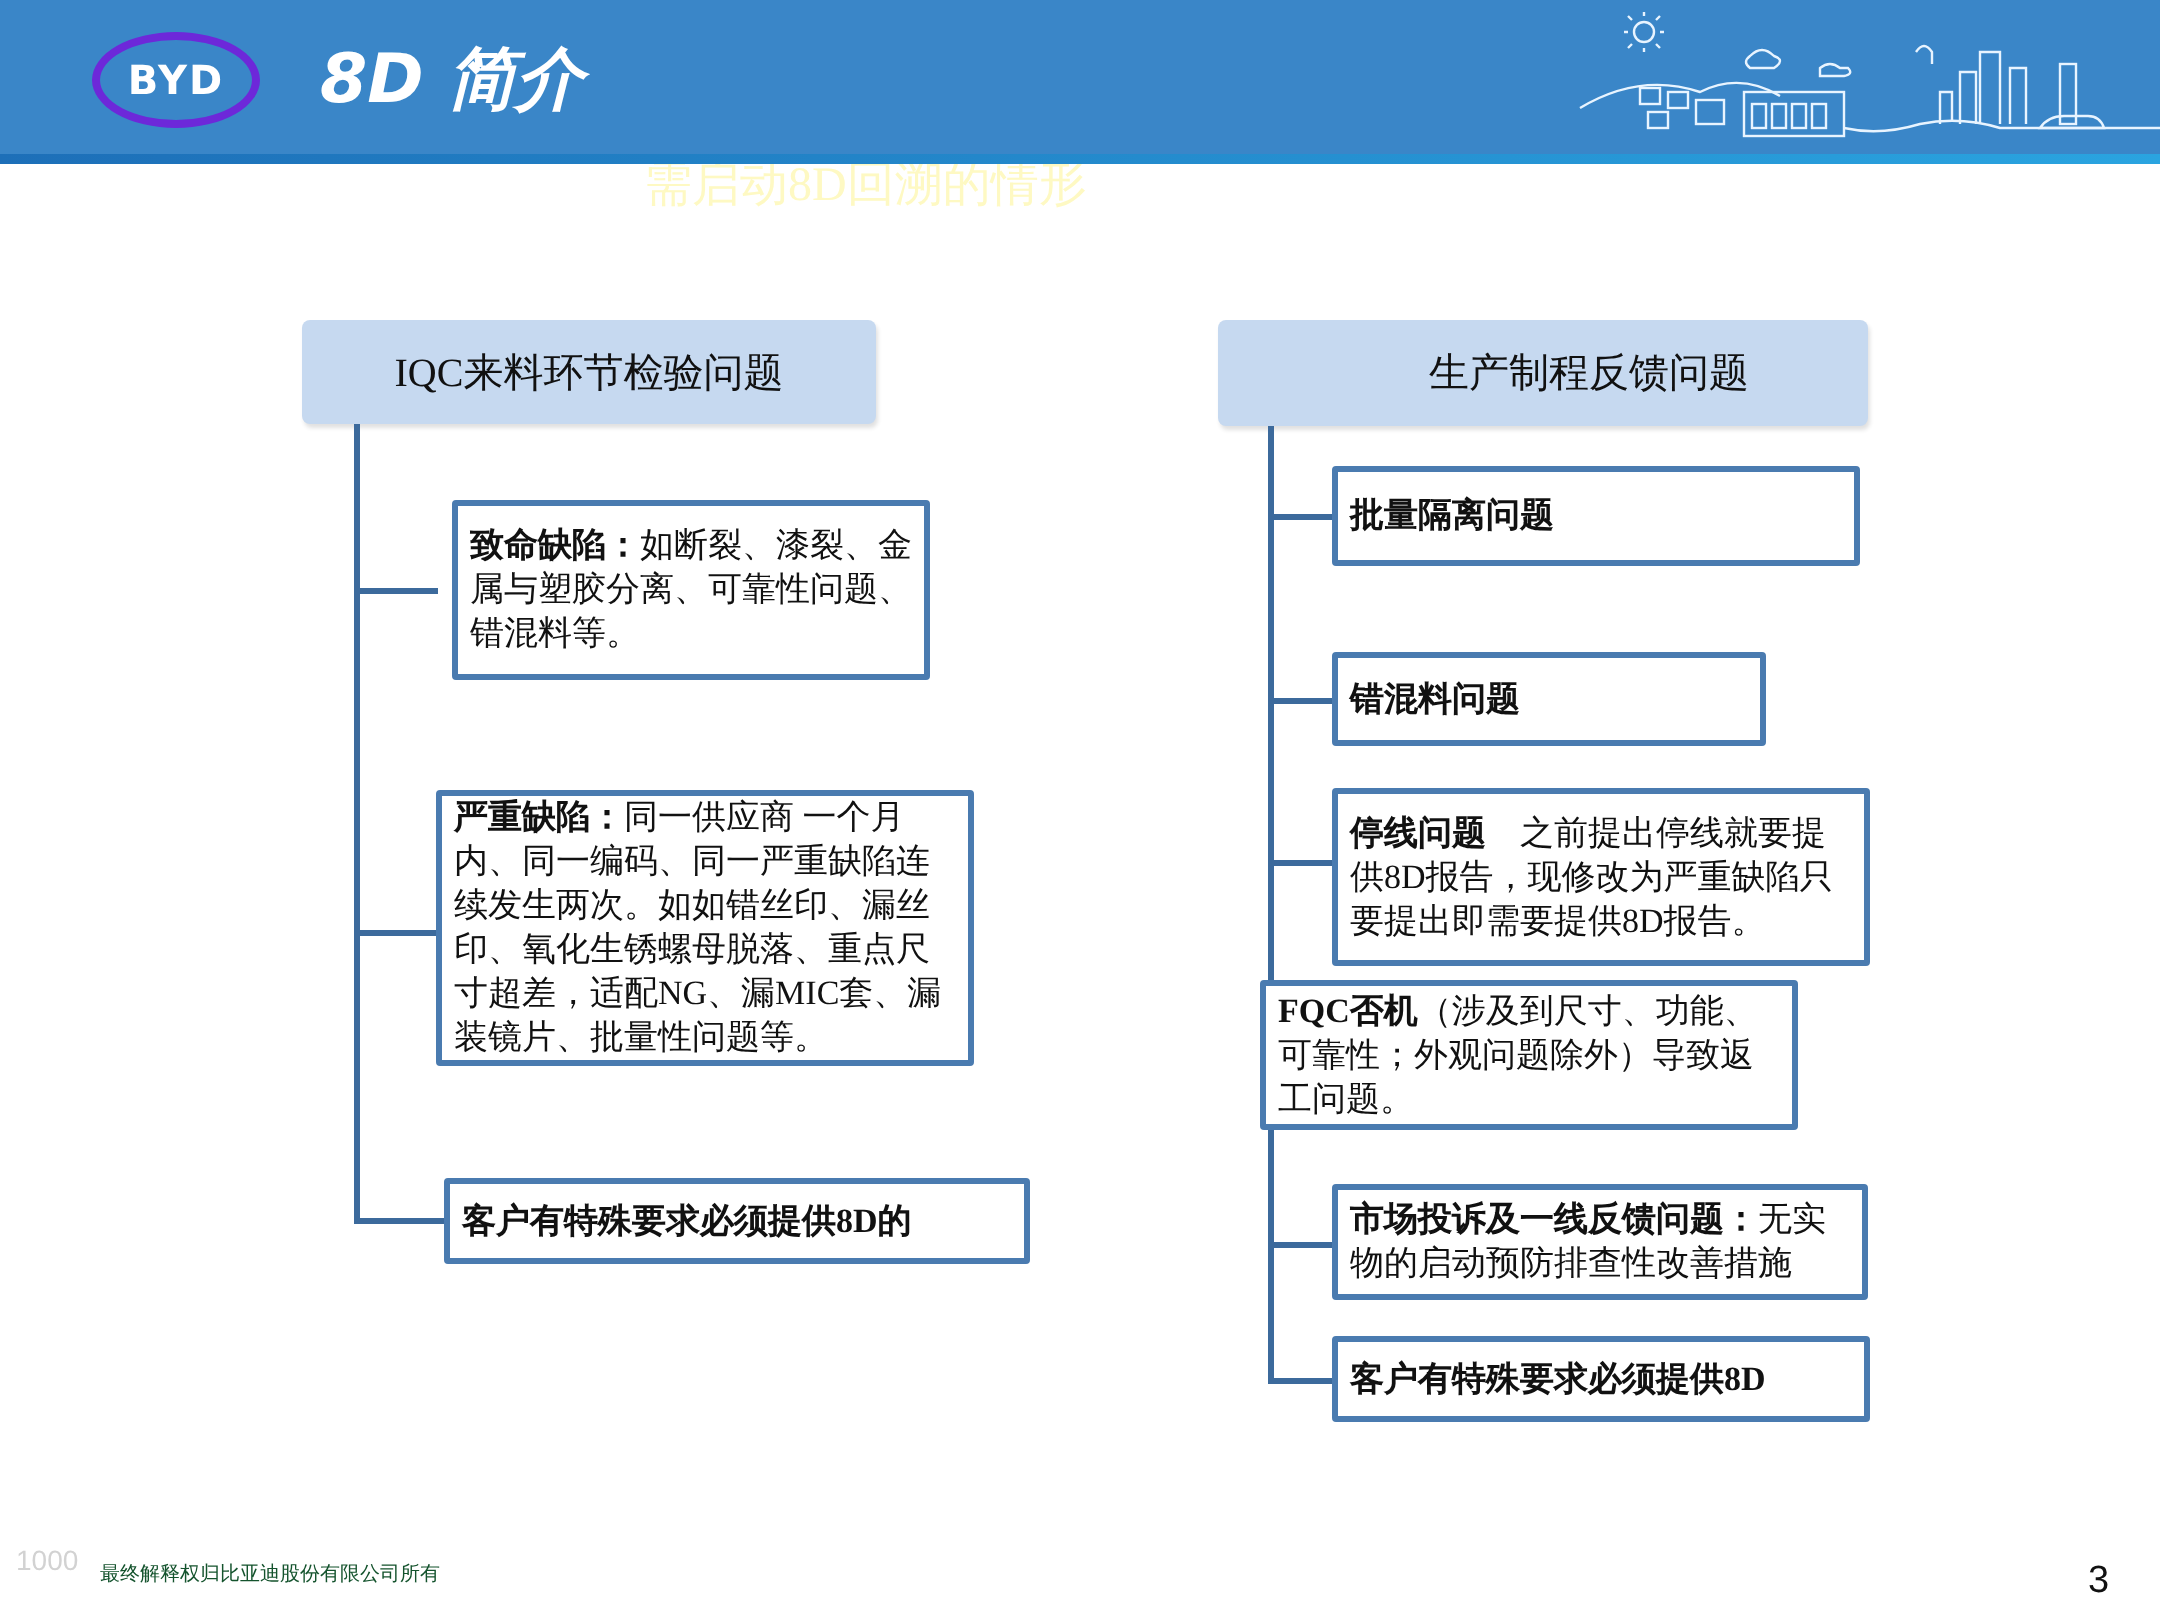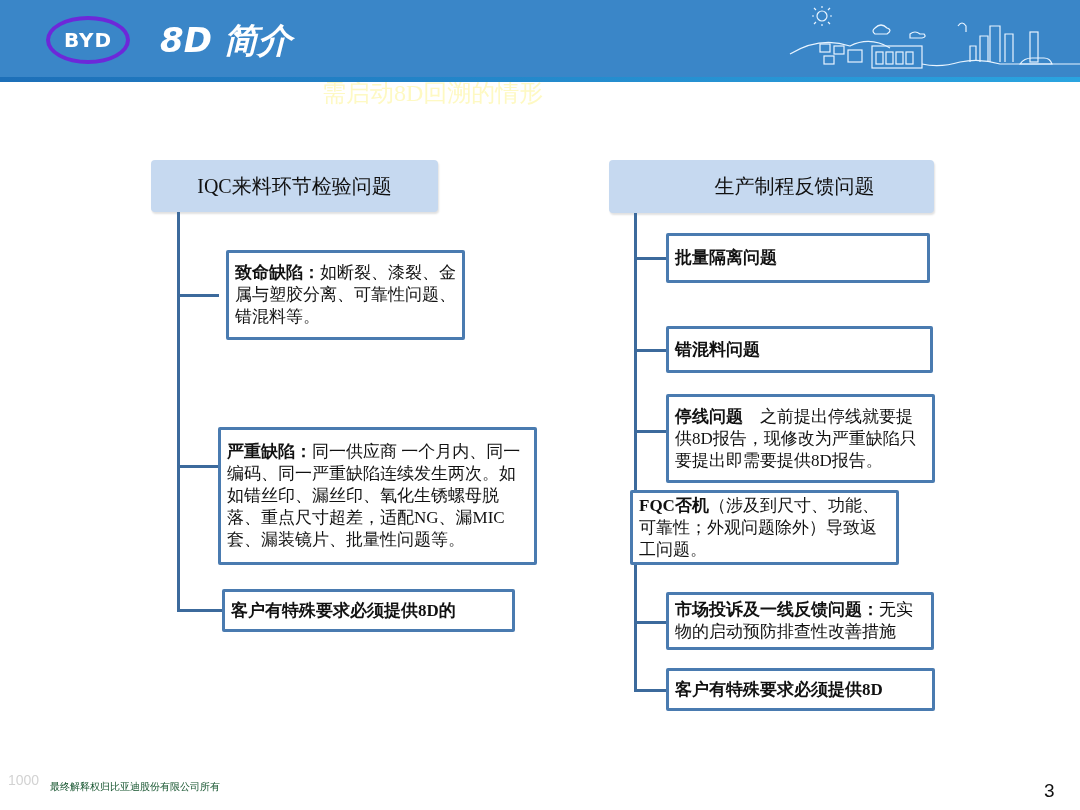--- a/index.html
+++ b/index.html
@@ -58,42 +58,42 @@
   <span>IQC来料环节检验问题</span>
 </div>
 <div class="vline" style="left:177px;top:212px;height:400px;"></div>
 <div class="hline" style="left:177px;top:294px;width:42px;"></div>
 <div class="hline" style="left:177px;top:465px;width:42px;"></div>
 <div class="hline" style="left:177px;top:609px;width:46px;"></div>
 
 <div class="box" style="left:226px;top:250px;width:239px;height:90px;">
   <div><b>致命缺陷：</b><span>如断裂、漆裂、金属与塑胶分离、可靠性问题、错混料等。</span></div>
 </div>
-<div class="box" style="left:218px;top:395px;width:319px;height:138px;margin-top:32px;">
+<div class="box" style="left:218px;top:395px;width:269px;height:138px;">
   <div><b>严重缺陷：</b><span>同一供应商 一个月内、同一编码、同一严重缺陷连续发生两次。如如错丝印、漏丝印、氧化生锈螺母脱落、重点尺寸超差，适配NG、漏MIC套、漏装镜片、批量性问题等。</span></div>
 </div>
 <div class="box" style="left:222px;top:589px;width:293px;height:43px;">
   <div><b>客户有特殊要求必须提供8D的</b></div>
 </div>
 
 <div class="col-head" style="left:609px;top:160px;width:279px;height:53px;padding-left:46px;">
   <span>生产制程反馈问题</span>
 </div>
 <div class="vline" style="left:634px;top:213px;height:478px;"></div>
 <div class="hline" style="left:634px;top:257px;width:34px;"></div>
 <div class="hline" style="left:634px;top:349px;width:34px;"></div>
 <div class="hline" style="left:634px;top:430px;width:34px;"></div>
 <div class="hline" style="left:634px;top:528px;width:34px;"></div>
 <div class="hline" style="left:634px;top:621px;width:34px;"></div>
 <div class="hline" style="left:634px;top:689px;width:34px;"></div>
 
 <div class="box" style="left:666px;top:233px;width:264px;height:50px;">
   <div><b>批量隔离问题</b></div>
 </div>
-<div class="box" style="left:666px;top:326px;width:267px;height:47px;">
+<div class="box" style="left:666px;top:326px;width:217px;height:47px;">
   <div><b>错混料问题</b></div>
 </div>
 <div class="box" style="left:666px;top:394px;width:269px;height:89px;">
   <div><b>停线问题</b><span>　之前提出停线就要提供8D报告，现修改为严重缺陷只要提出即需要提供8D报告。</span></div>
 </div>
 <div class="box" style="left:630px;top:490px;width:269px;height:75px;">
   <div><b>FQC否机</b><span>（涉及到尺寸、功能、可靠性；外观问题除外）导致返工问题。</span></div>
 </div>
 <div class="box" style="left:666px;top:592px;width:268px;height:58px;">
   <div><b>市场投诉及一线反馈问题：</b><span>无实物的启动预防排查性改善措施</span></div>

